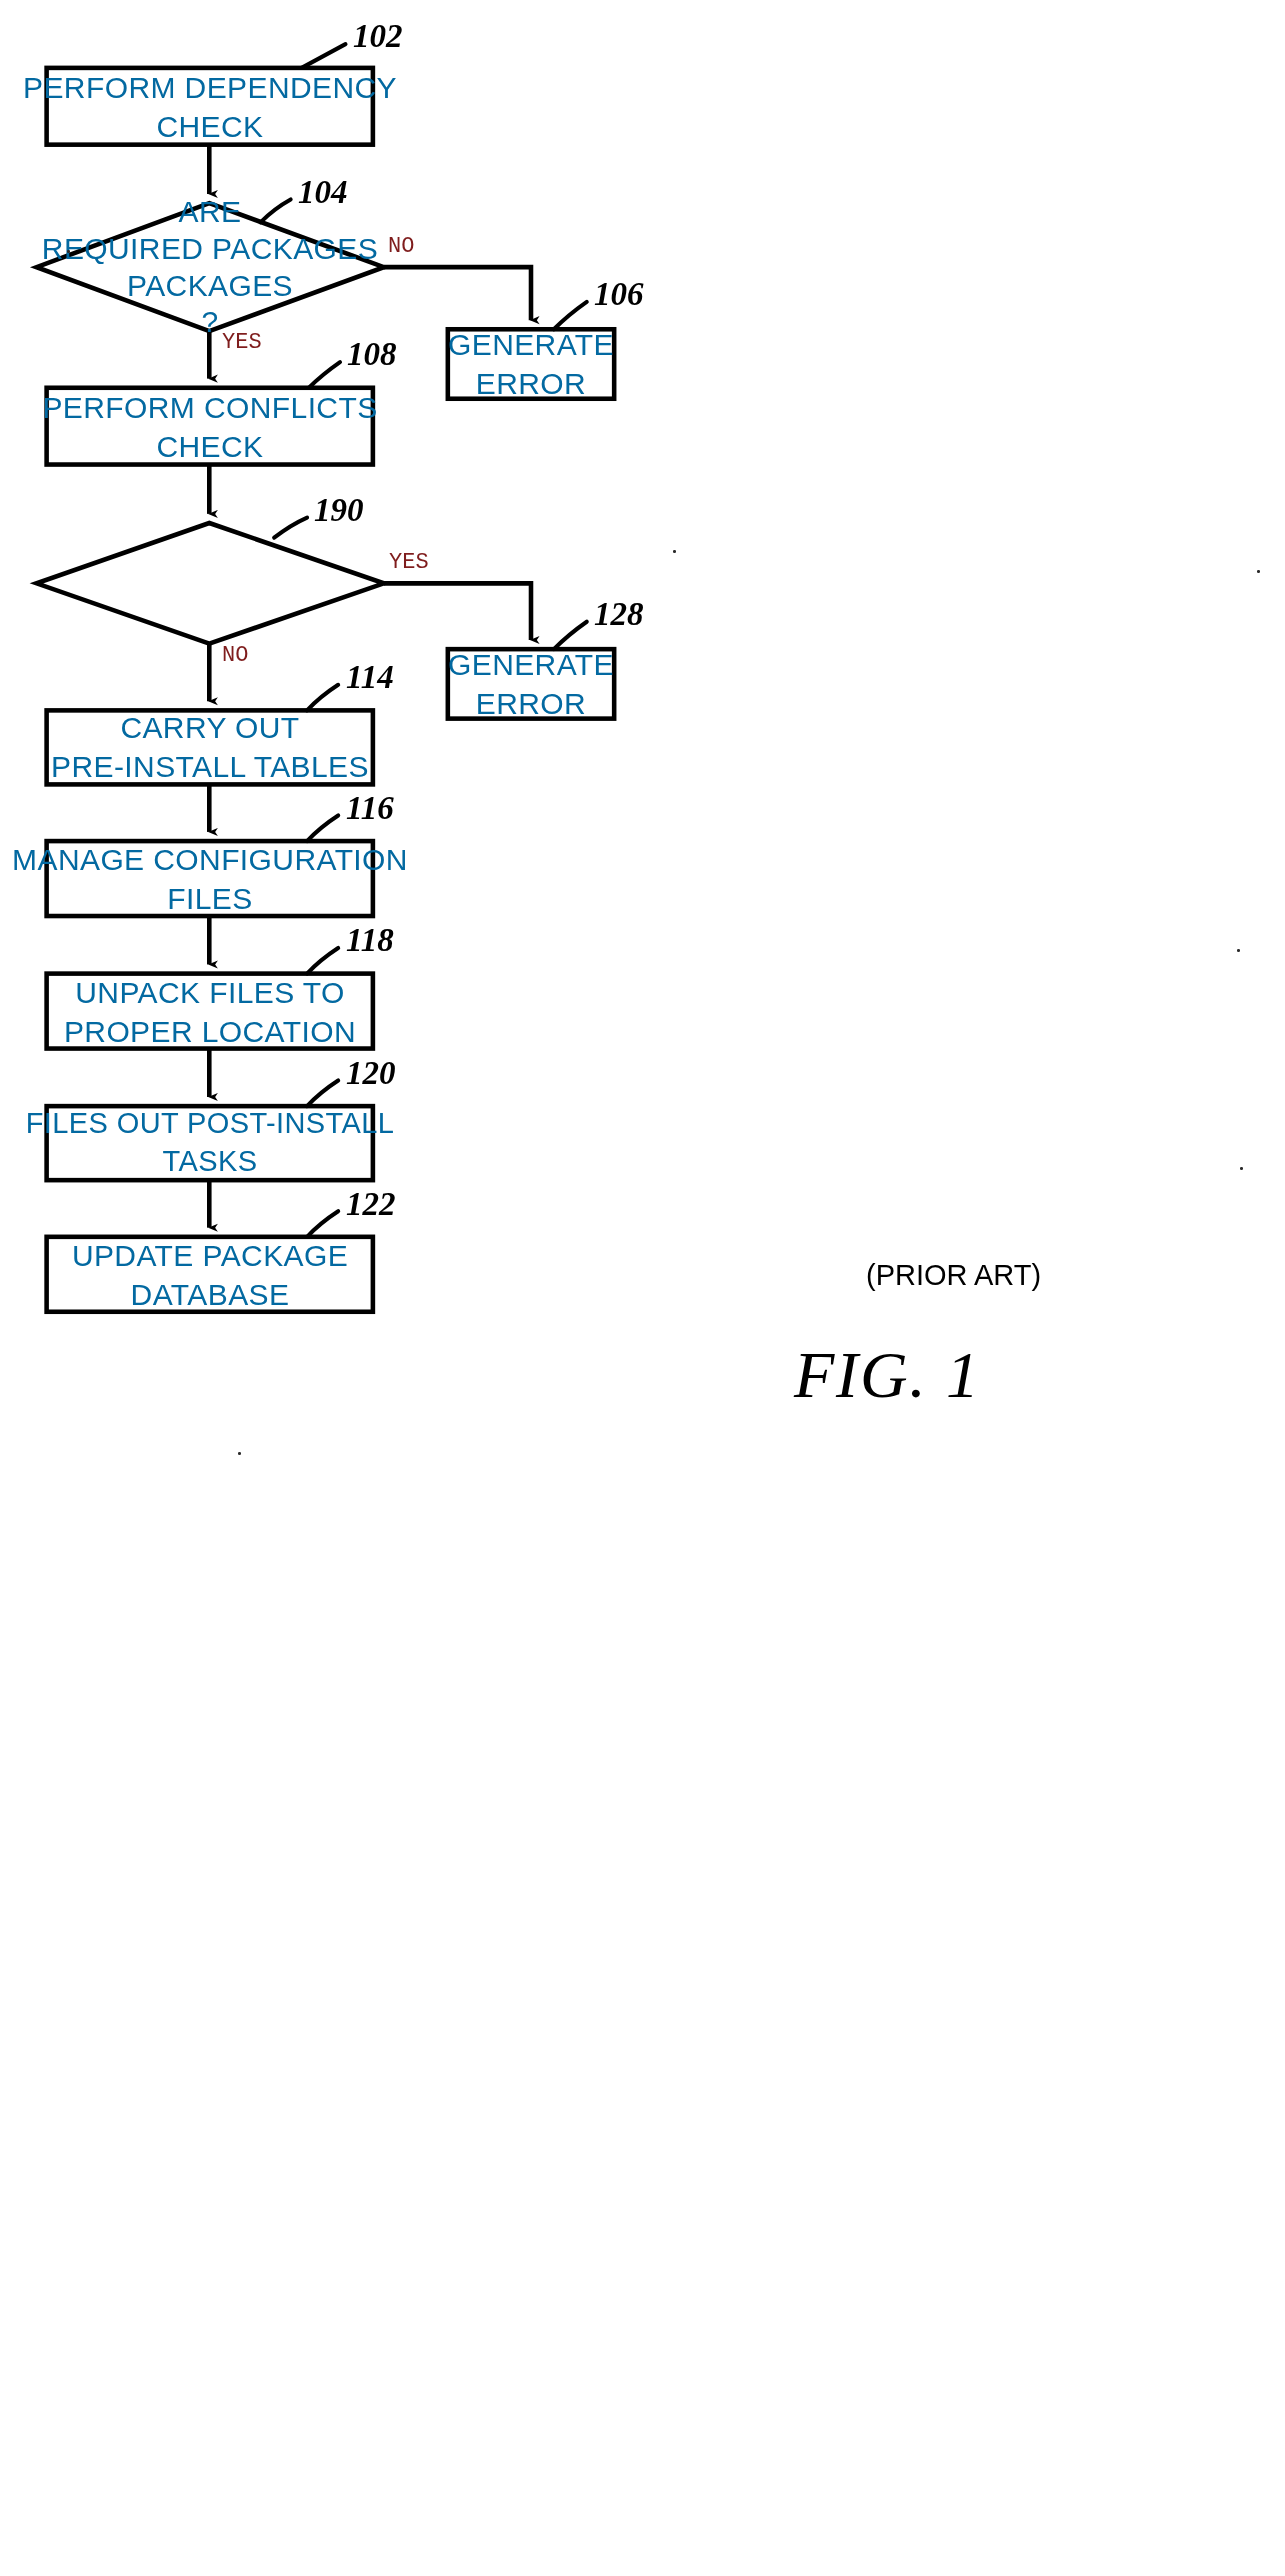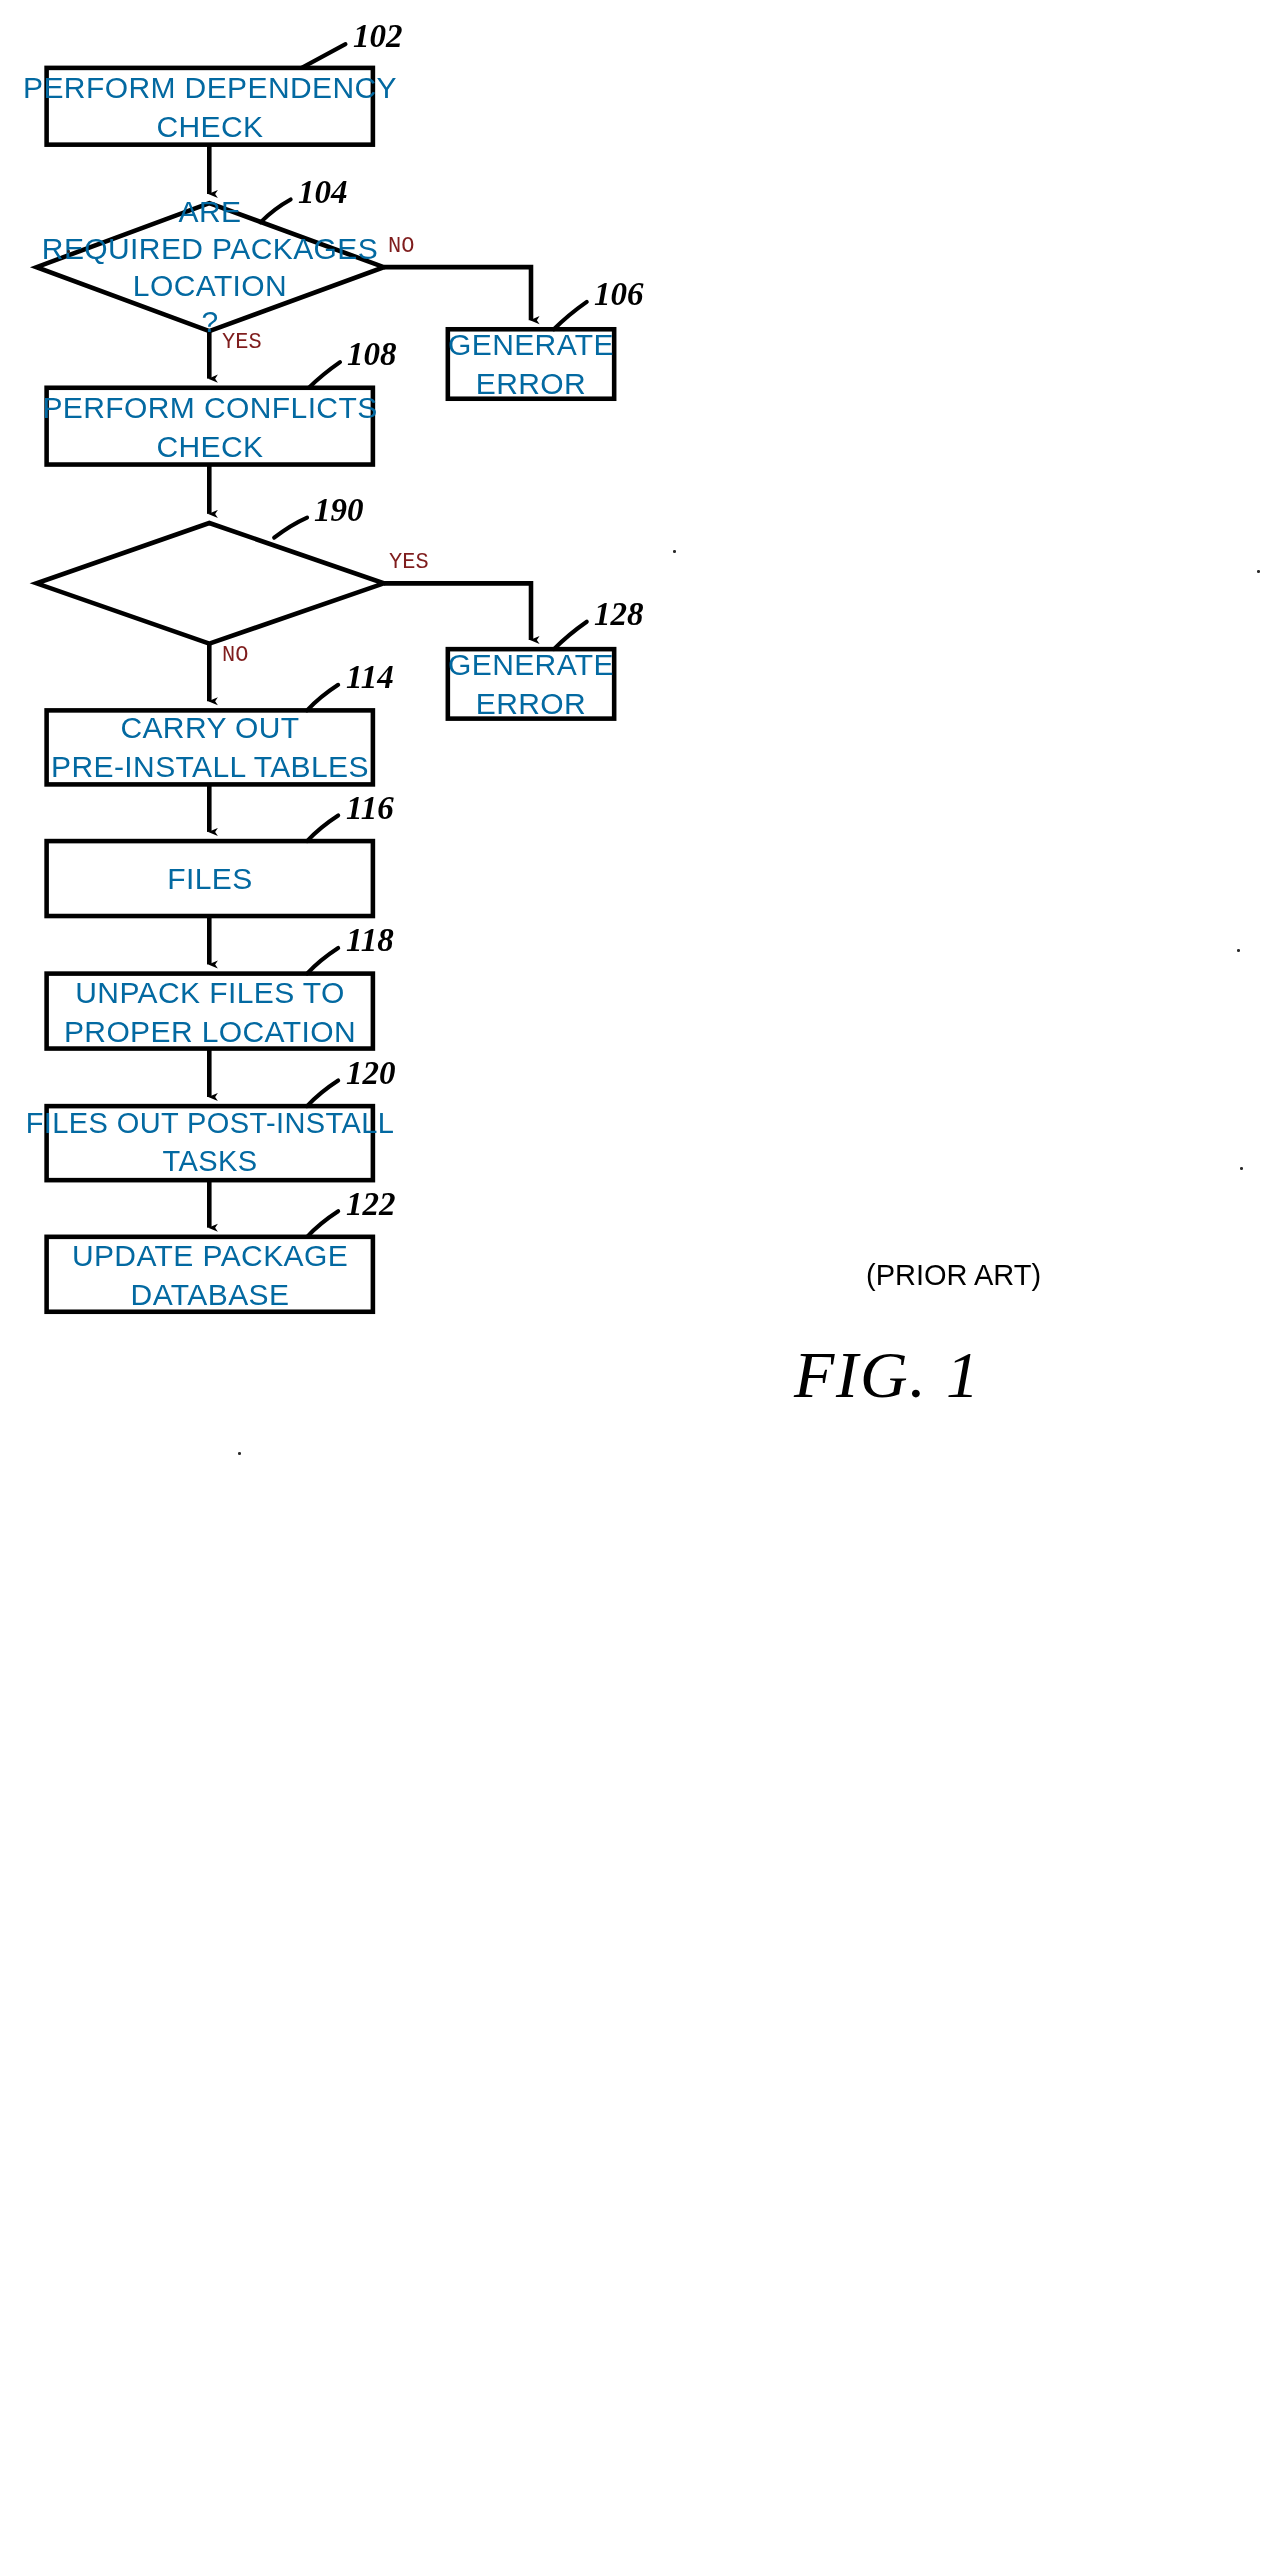--- a/index.html
+++ b/index.html
@@ -162,21 +162,21 @@
   </svg>
 
   <div class="node-label" style="left:47px; top:68px; width:326px; height:77px;">
     <span class="ln">PERFORM DEPENDENCY</span>
     <span class="ln">CHECK</span>
   </div>
 
   <div class="node-label" style="left:37px; top:207px; width:346px; height:121px; line-height:1.22;">
     <span class="ln">ARE</span>
     <span class="ln">REQUIRED PACKAGES</span>
-    <span class="ln">LOCATION</span>
+    <span class="ln">PACKAGES</span>
     <span class="ln">?</span>
   </div>
 
   <div class="node-label" style="left:448px; top:329px; width:166px; height:69px;">
     <span class="ln">GENERATE</span>
     <span class="ln">ERROR</span>
   </div>
 
   <div class="node-label" style="left:47px; top:388px; width:326px; height:77px;">
     <span class="ln">PERFORM CONFLICTS</span>
@@ -188,20 +188,21 @@
     <span class="ln">GENERATE</span>
     <span class="ln">ERROR</span>
   </div>
 
   <div class="node-label" style="left:47px; top:710px; width:326px; height:74px;">
     <span class="ln">CARRY OUT</span>
     <span class="ln">PRE-INSTALL TABLES</span>
   </div>
 
   <div class="node-label" style="left:47px; top:841px; width:326px; height:75px;">
+    <span class="ln">MANAGE CONFIGURATION</span>
     <span class="ln">FILES</span>
   </div>
 
   <div class="node-label" style="left:47px; top:974px; width:326px; height:75px;">
     <span class="ln">UNPACK FILES TO</span>
     <span class="ln">PROPER LOCATION</span>
   </div>
 
   <div class="node-label" style="left:47px; top:1106px; width:326px; height:74px; font-size:29px;">
     <span class="ln">FILES OUT POST-INSTALL</span>

